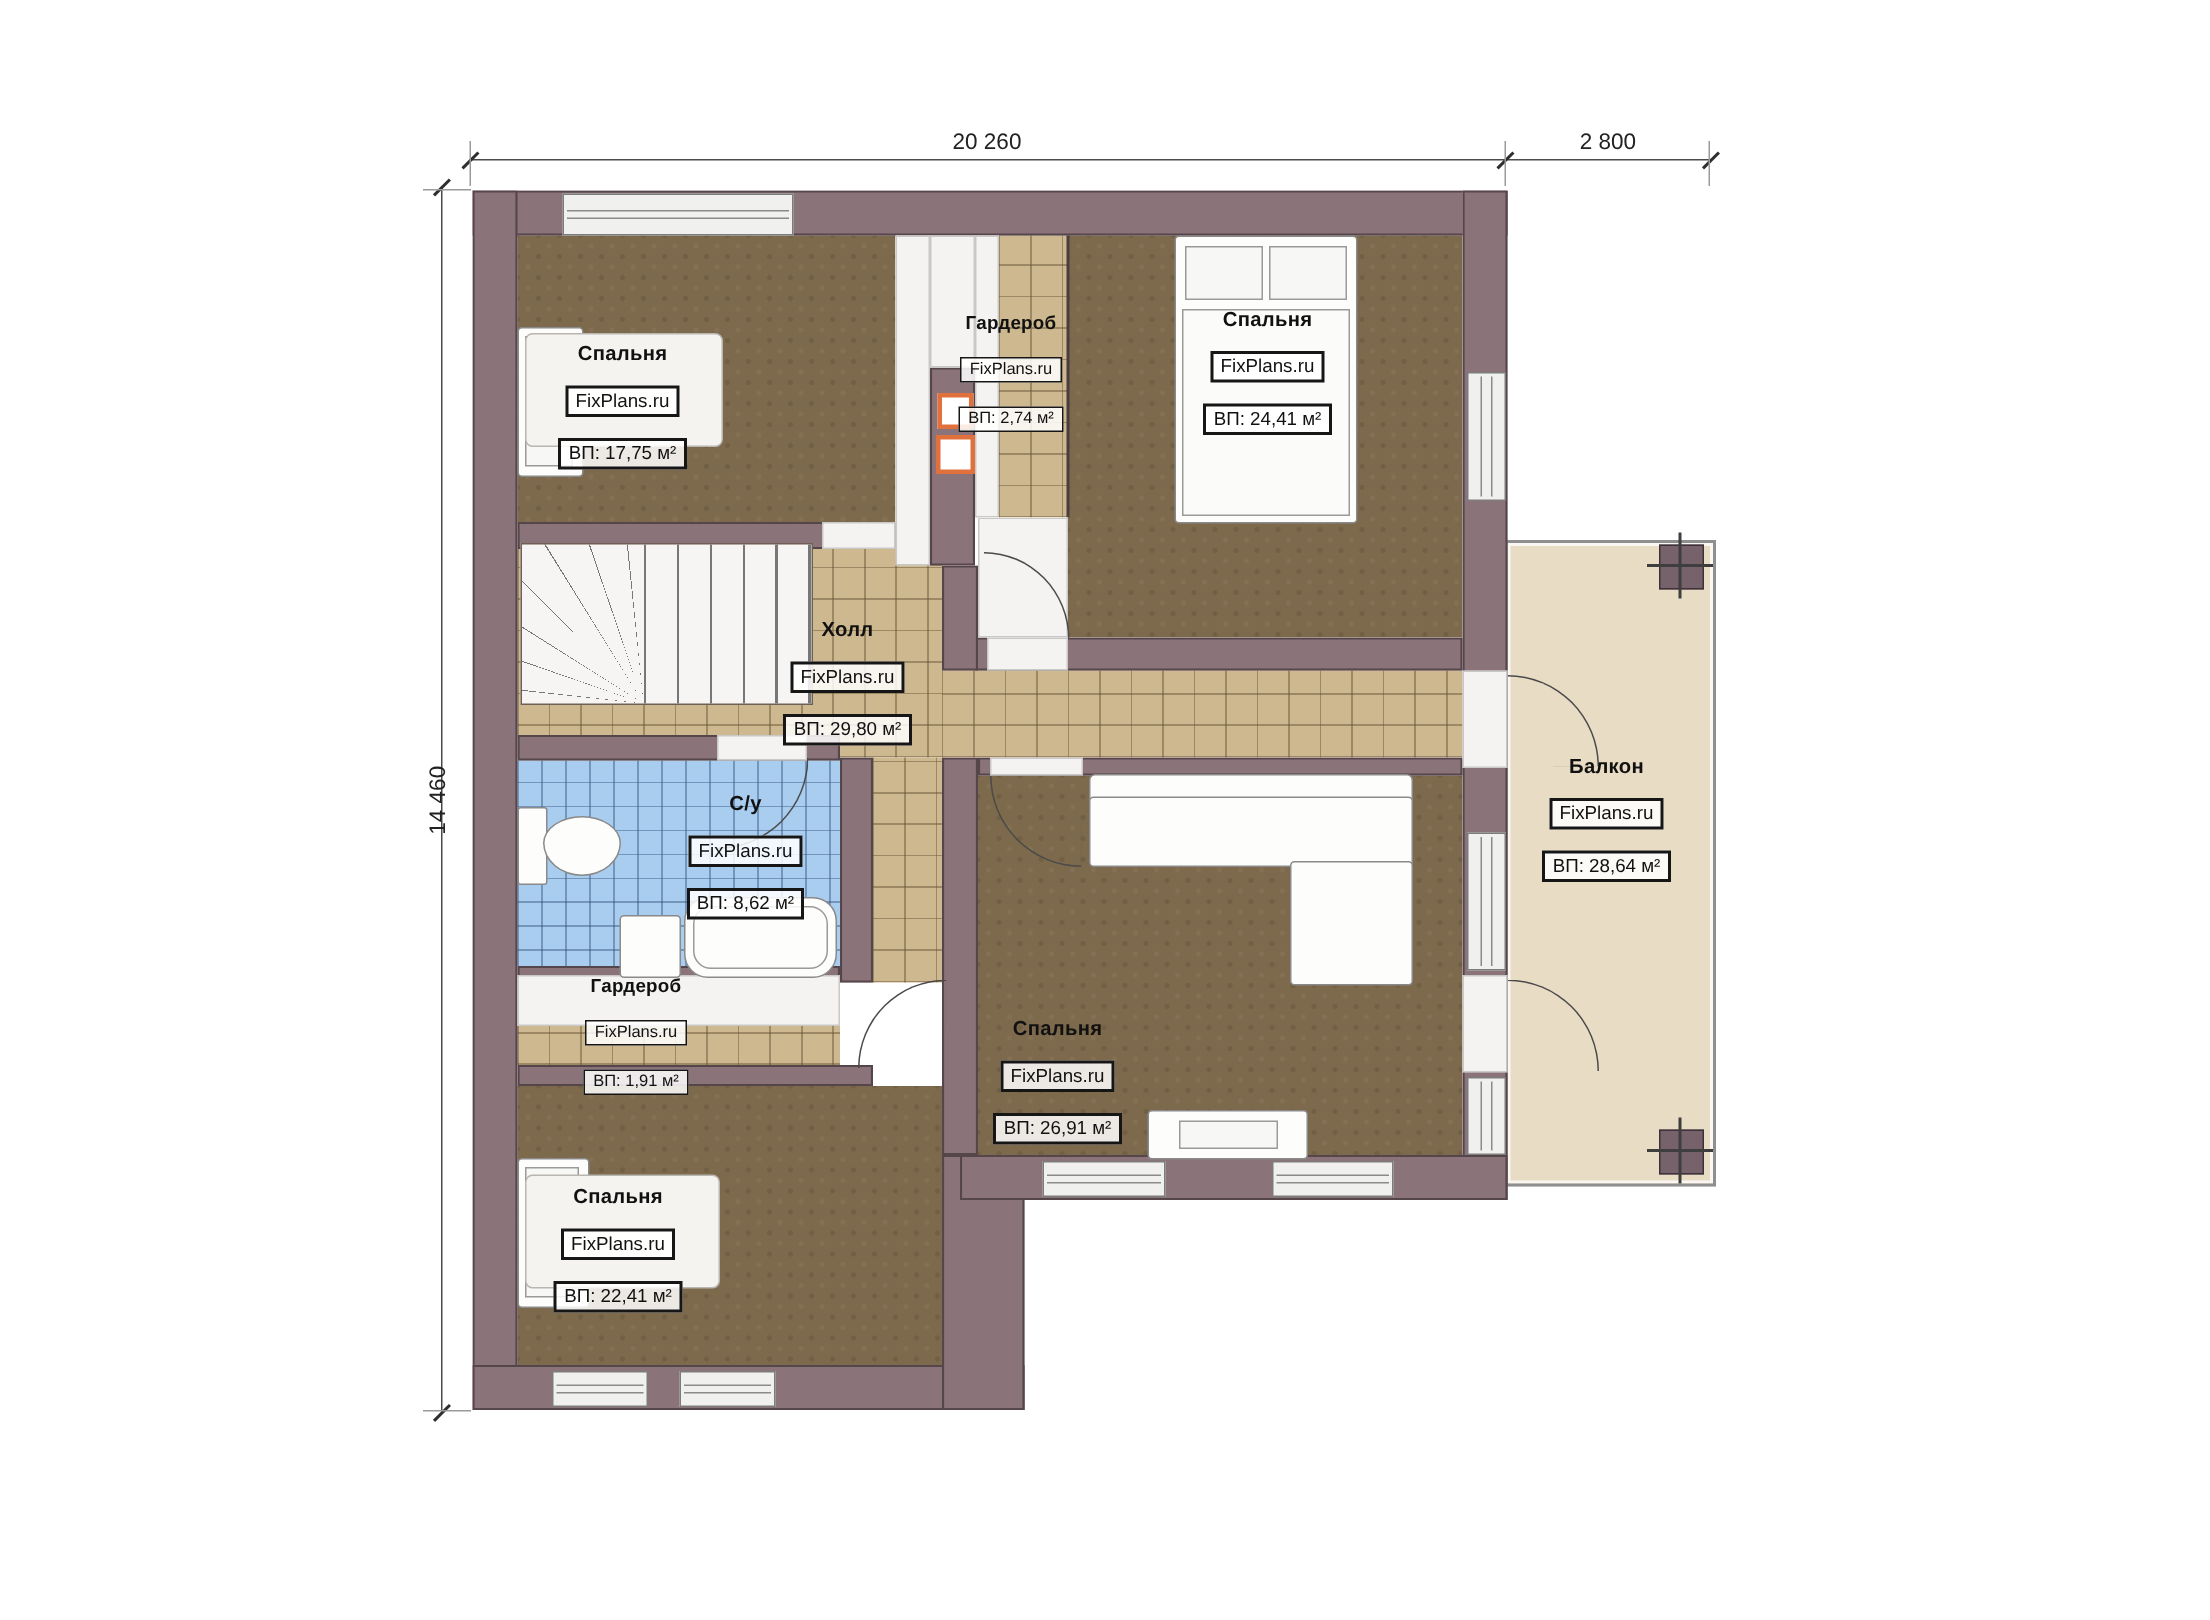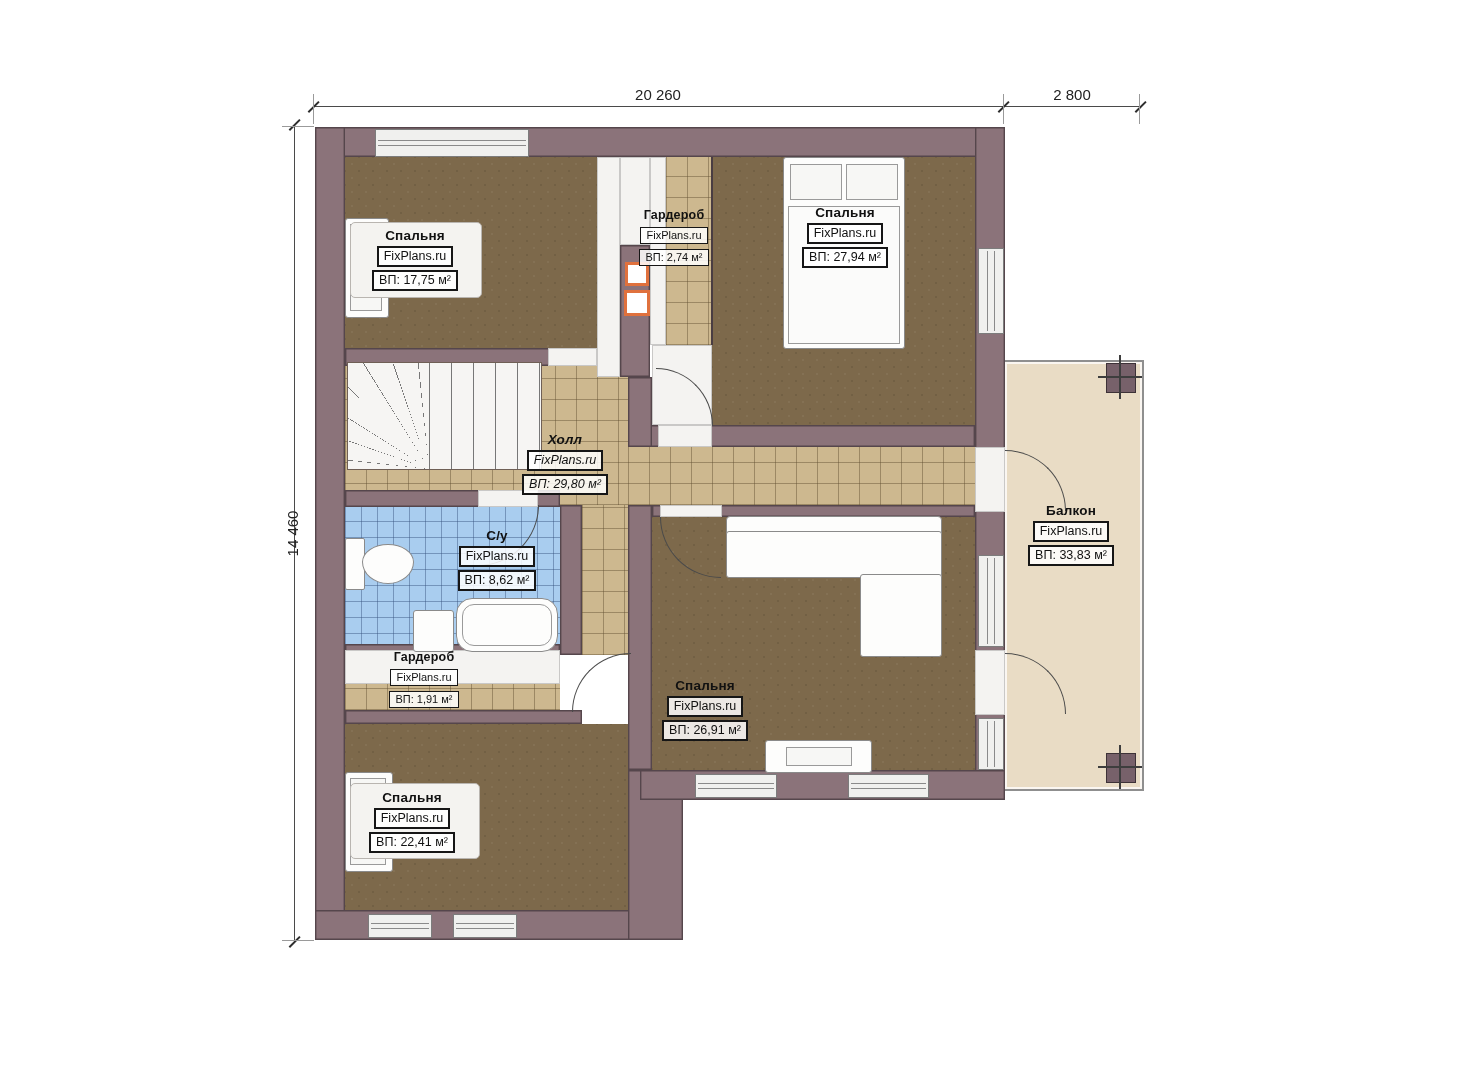--- a/index.html
+++ b/index.html
@@ -47,21 +47,21 @@
   .treads{position:absolute;top:0;bottom:0;left:42%;right:0;
      background:repeating-linear-gradient(90deg,#777 0 1.5px,transparent 1.5px 22px);}
   .winders{position:absolute;top:0;bottom:0;left:0;width:42%;
      background:repeating-conic-gradient(from 250deg at 100% 100%, #777 0 .4deg, transparent .4deg 13deg);}
   
   .vent{background:#fff;border:3px solid #e0713d;z-index:4;}
   
   .label-bg{background:#f4f3f0;border:1px solid #b9b5b0;border-radius:5px;z-index:5;}
   .room-label{width:140px;text-align:center;z-index:6;color:#111;}
   .rl-name{font-size:13.5px;font-weight:bold;letter-spacing:.2px;}
-  .rl-row{margin-top:3px;}
+  .rl-row{margin-top:14px;}
   .rl-box{display:inline-block;border:2px solid #161616;background:rgba(255,255,255,.85);
      padding:0 5px;font-size:12.5px;line-height:17px;color:#111;}
   .room-label.small .rl-name{font-size:12.5px;}
   .room-label.small .rl-box{font-size:11px;line-height:15px;border-width:1.6px;}
   
   .dimline-h{border-top:1.3px solid #4a4a4a;z-index:5;}
   .dimline-v{border-left:1.3px solid #4a4a4a;z-index:5;}
   .tick{width:15px;height:1.6px;background:#2e2e2e;transform:rotate(-45deg);z-index:5;}
   .witness{background:#9a9a9a;z-index:5;}
   .dim-label{font-size:15px;color:#222;text-align:center;z-index:5;}
@@ -206,24 +206,24 @@
 
   <div class="abs room-label small" style="left:604px;top:208px;">
     <div class="rl-name">Гардероб</div>
     <div class="rl-row"><span class="rl-box">FixPlans.ru</span></div>
     <div class="rl-row"><span class="rl-box">ВП: 2,74 м²</span></div>
   </div>
 
   <div class="abs room-label" style="left:775px;top:205px;">
     <div class="rl-name">Спальня</div>
     <div class="rl-row"><span class="rl-box">FixPlans.ru</span></div>
-    <div class="rl-row"><span class="rl-box">ВП: 27,94 м²</span></div>
-  </div>
-
-  <div class="abs room-label" style="left:495px;top:432px;font-style:italic;">
+    <div class="rl-row"><span class="rl-box">ВП: 24,41 м²</span></div>
+  </div>
+
+  <div class="abs room-label" style="left:495px;top:412px;">
     <div class="rl-name">Холл</div>
     <div class="rl-row"><span class="rl-box">FixPlans.ru</span></div>
     <div class="rl-row"><span class="rl-box">ВП: 29,80 м²</span></div>
   </div>
 
   <div class="abs room-label" style="left:427px;top:528px;">
     <div class="rl-name">С/у</div>
     <div class="rl-row"><span class="rl-box">FixPlans.ru</span></div>
     <div class="rl-row"><span class="rl-box">ВП: 8,62 м²</span></div>
   </div>
@@ -242,16 +242,16 @@
 
   <div class="abs room-label" style="left:635px;top:678px;">
     <div class="rl-name">Спальня</div>
     <div class="rl-row"><span class="rl-box">FixPlans.ru</span></div>
     <div class="rl-row"><span class="rl-box">ВП: 26,91 м²</span></div>
   </div>
 
   <div class="abs room-label" style="left:1001px;top:503px;">
     <div class="rl-name">Балкон</div>
     <div class="rl-row"><span class="rl-box">FixPlans.ru</span></div>
-    <div class="rl-row"><span class="rl-box">ВП: 33,83 м²</span></div>
+    <div class="rl-row"><span class="rl-box">ВП: 28,64 м²</span></div>
   </div>
 
 </div>
 
 </body></html>

